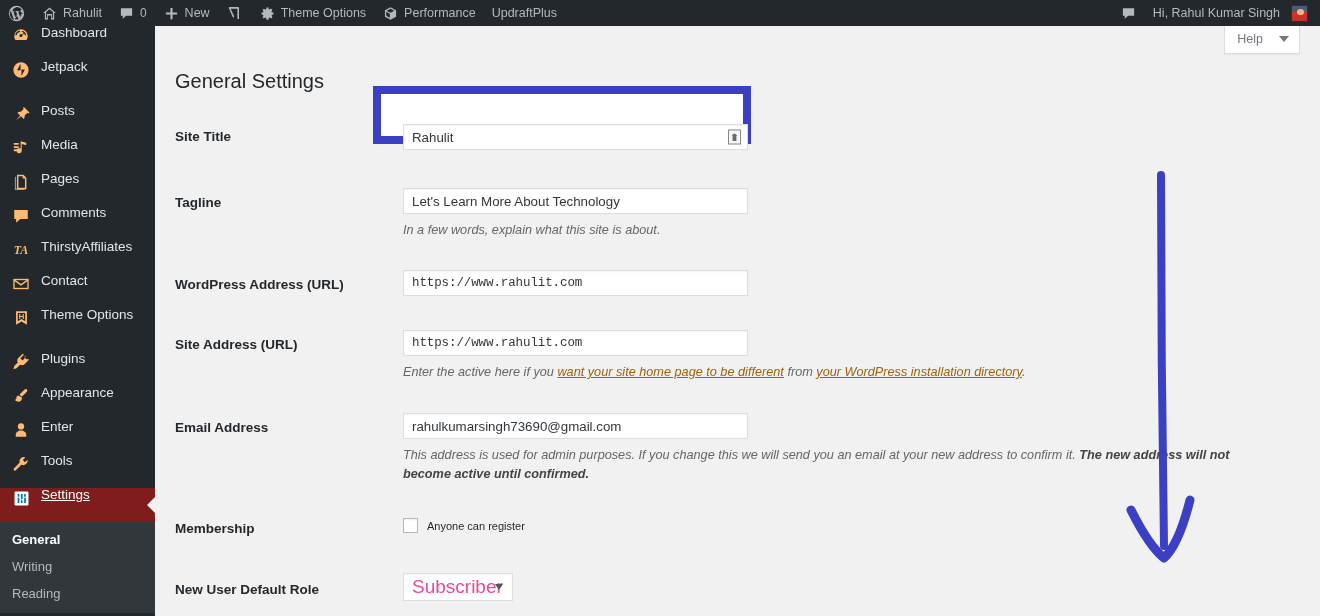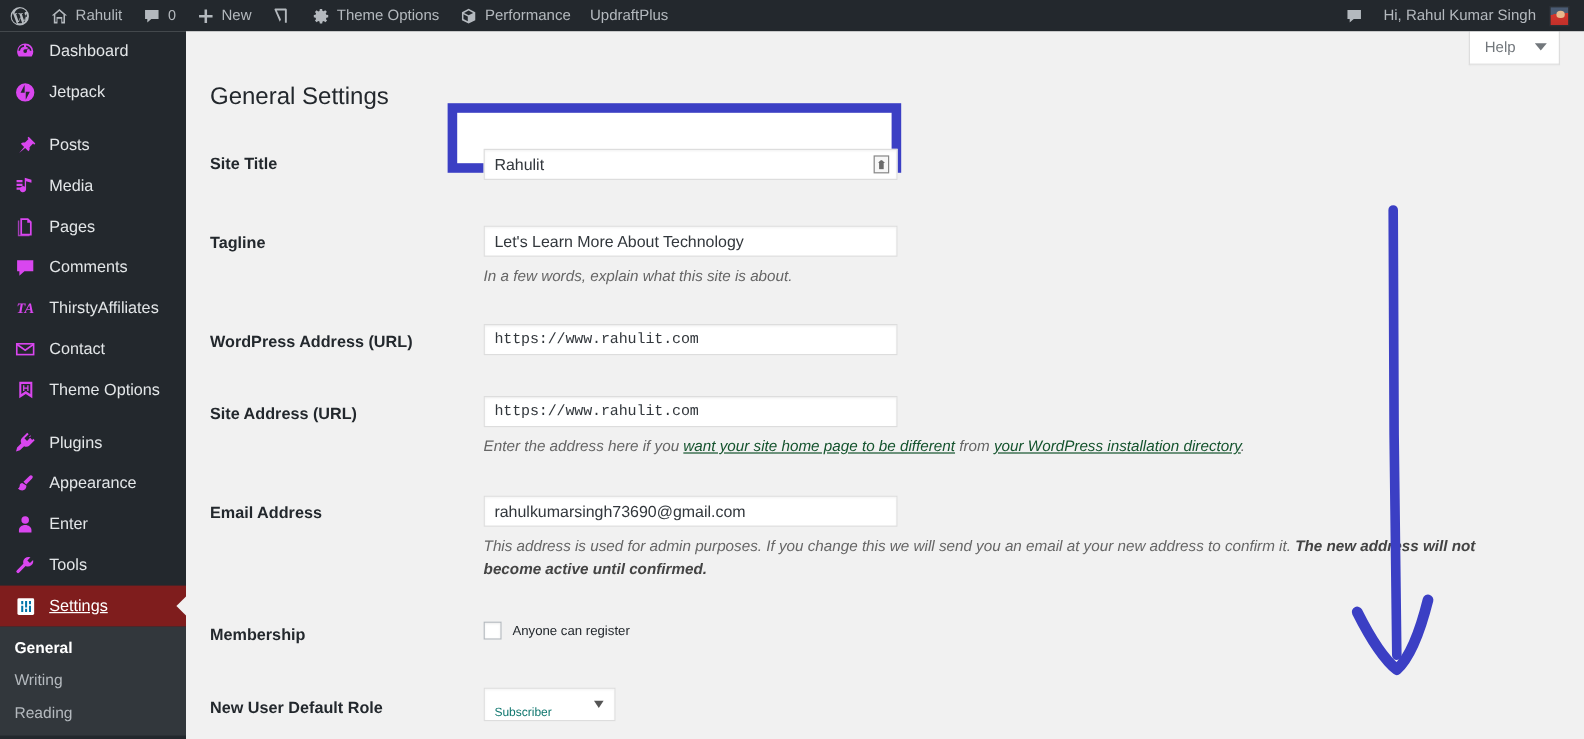--- a/index.html
+++ b/index.html
@@ -48,29 +48,29 @@
   #adminmenu {
     position: absolute; top: 26px; left: 0;
     width: 155px; height: 590px;
     background: #23282d;
     font-size: 13.5px;
     z-index: 40;
     overflow: hidden;
   }
   .menu-item {
     position: relative;
-    display: flex; align-items: center;
+    display: flex; 
     height: 34px; padding-left: 10px;
     color: #e3e6e8;
     cursor: pointer;
   }
   .menu-item .mi-ico {
     width: 22px; height: 20px; margin-right: 9px;
     display: inline-flex; align-items: center; justify-content: center;
-    color: #d946ef; flex: 0 0 22px;
+    color: #fdba74; flex: 0 0 22px;
   }
   .menu-item .mi-ico svg { display:block; }
   .menu-item .mi-label { line-height: 1; }
   .menu-sep { height: 10px; }
   .menu-item.current {
     background: #7f1d1d; color: #fff; text-decoration: underline;
   }
   .menu-item.current .mi-ico { color: #fff; }
   .menu-item.current .pointer {
     position: absolute; right: -1px; top: 50%; transform: translateY(-50%);
@@ -136,35 +136,35 @@
   .inp.mono {
     font-family: "Liberation Mono", monospace;
     font-size: 12.5px;
     letter-spacing: -0.1px;
   }
   .w345 { width: 345px; }
   .desc {
     font-size: 12.7px; color: #666; font-style: italic;
     line-height: 1.5; margin-top: 7px;
   }
-  .desc a { color:#14532d; text-decoration: underline; font-style: italic; }
+  .desc a { color:#a16207; text-decoration: underline; font-style: italic; }
   .desc b { font-weight: 700; font-style: italic; color:#444; }
   .cb-wrap { display:flex; align-items:center; gap: 9px; }
   .cb {
     width: 15px; height: 15px; border: 1px solid #b4b9be; background:#fff;
     box-shadow: inset 0 1px 2px rgba(0,0,0,.07);
     flex: 0 0 15px; cursor:pointer;
   }
   .cb-label { font-size: 11px; color: #23282d; }
   .sel {
     position: relative;
-    display: inline-flex; align-items: flex-end;
+    display: inline-flex; align-items: center;
     width: 110px; height: 28px;
     border: 1px solid #ddd; background:#fff;
-    font-size: 10px; color:#0f766e;
+    font-size: 19px; color:#ec4899;
     padding: 0 8px;
     box-shadow: inset 0 1px 2px rgba(0,0,0,.05);
     cursor: pointer;
   }
   .sel .sel-caret {
     position:absolute; right: 9px; top:50%; transform:translateY(-50%);
     width:0;height:0;border-left:4px solid transparent;border-right:4px solid transparent;
     border-top:6px solid #555;
   }
   
@@ -455,21 +455,21 @@
     <div class="ffield" style="left:228px;top:-6px;">
       <input class="inp w345 mono" type="text" value="https://www.rahulit.com" style="">
     </div>
   </div>
 
   <div class="frow" style="top:310px;">
     <div class="flabel">Site Address (URL)</div>
     <div class="ffield" style="left:228px;top:-6px;">
       <input class="inp w345 mono" type="text" value="https://www.rahulit.com" style="">
       <div class="desc">
-        <span>Enter the address here if you </span><a>want your site home page to be different</a><span> from </span><a>your WordPress installation directory</a><span>.</span>
+        <span>Enter the active here if you </span><a>want your site home page to be different</a><span> from </span><a>your WordPress installation directory</a><span>.</span>
       </div>
     </div>
   </div>
 
   <div class="frow" style="top:393px;">
     <div class="flabel">Email Address</div>
     <div class="ffield" style="left:228px;top:-6px;">
       <input class="inp w345" type="text" value="rahulkumarsingh73690@gmail.com" style="">
       <div class="desc" style="width:860px;">
         <span>This address is used for admin purposes. If you change this we will send you an email at your new address to confirm it. </span><b>The new address will not become active until confirmed.</b>

